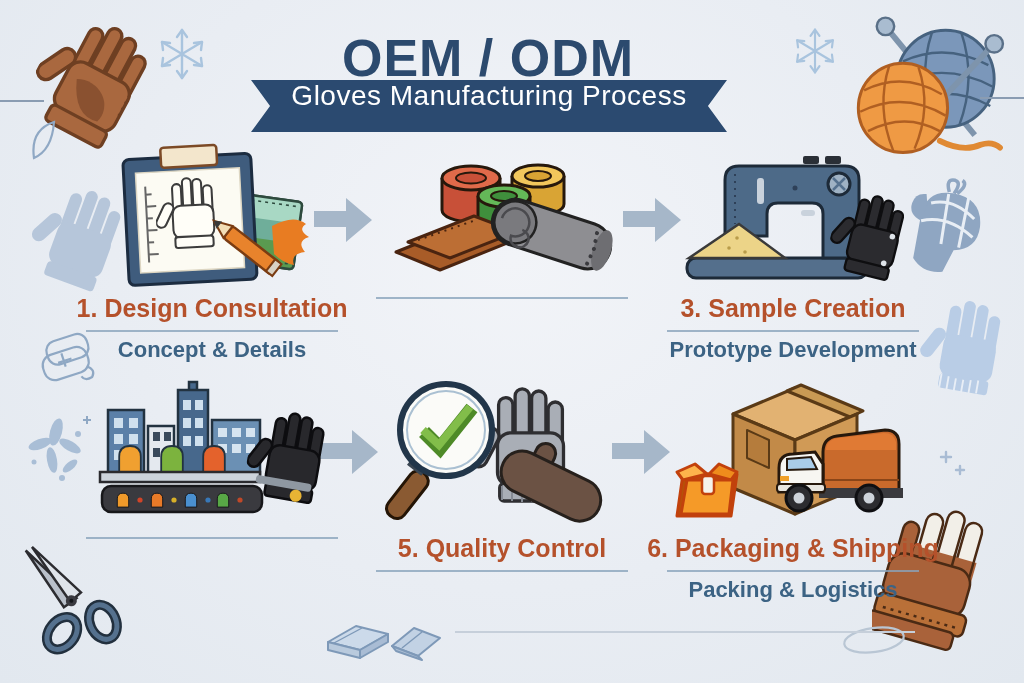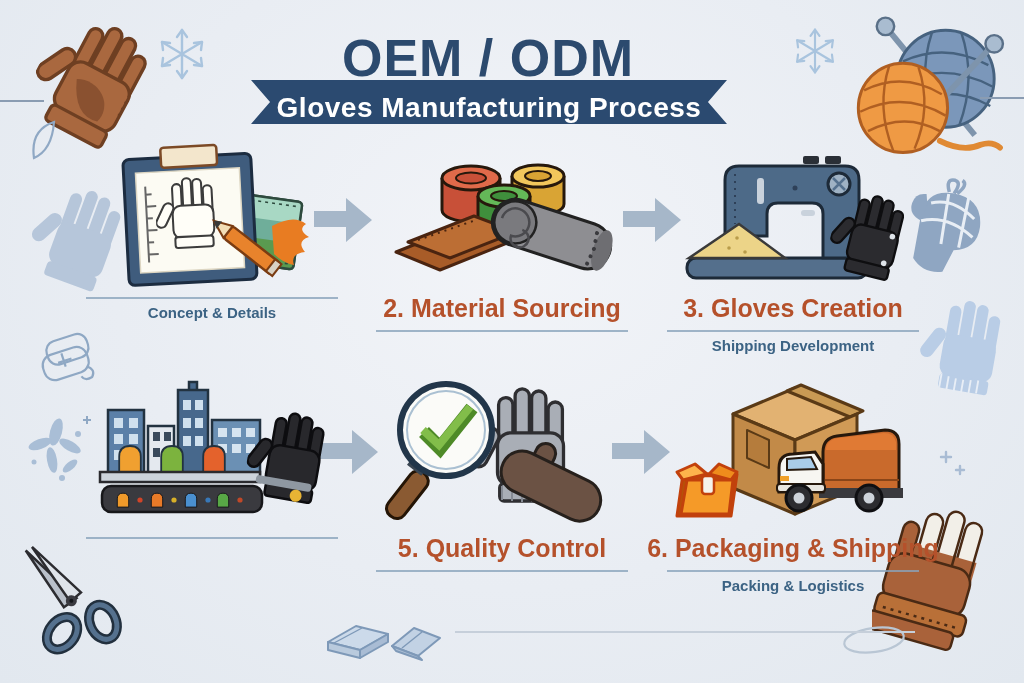--- a/index.html
+++ b/index.html
@@ -3,32 +3,32 @@
 <meta charset="utf-8">
 <style>
   html,body{margin:0;padding:0;background:#dde3ea;}
   .frame{position:relative;width:1024px;height:683px;overflow:hidden;
     background:radial-gradient(ellipse at 50% 38%, #f2f4f8 0%, #e9edf3 55%, #e2e8ef 100%);
     font-family:"Liberation Sans", sans-serif;}
   .abs{position:absolute;}
   
   .main-title{left:168px;top:28px;width:640px;text-align:center;
     font-size:52px;font-weight:bold;color:#2c4a6e;letter-spacing:1px;}
-  .ribbon{left:251px;top:80px;width:476px;height:44px;background:#2b4a70;
+  .ribbon{left:251px;top:80px;width:476px;height:52px;background:#2b4a70;
     clip-path:polygon(0 0,100% 0,96% 50%,100% 100%,0 100%,4% 50%);
-    display:flex;align-items:flex-end;justify-content:center;
-    color:#ffffff;font-size:28px;font-weight:bold;letter-spacing:.5px;}
+    display:flex;align-items:flex-start;justify-content:center;
+    color:#ffffff;font-size:28px;font-weight:normal;letter-spacing:.5px;}
   .edge-line{height:2px;background:#8a9cb2;}
   .thin-line{height:2px;background:#c6cfda;}
   
   .cell{position:absolute;width:320px;text-align:center;}
   .icon-box{height:152px;display:flex;align-items:flex-end;justify-content:center;}
   .step-title{margin:4px 0 0;font-size:25px;font-weight:bold;color:#b5512b;}
   .rule{height:2px;background:#8aa4bc;opacity:.8;width:252px;margin:7px auto 5px;}
-  .step-sub{font-size:15px;font-weight:bold;color:#3c6384;}
+  .step-sub{font-size:22px;font-weight:bold;color:#3c6384;}
   svg{display:block;}
 </style>
 </head>
 <body>
 
 <div class="frame">
 
   <svg width="0" height="0" style="position:absolute">
     <symbol id="glove" viewBox="0 0 100 120">
       <g stroke-linejoin="round">
@@ -220,20 +220,21 @@
           <use href="#glove" x="64" y="32" width="68" height="82" fill="#fffef8" stroke="#3c3c3c" stroke-width="3"></use>
         </g>
         <g transform="rotate(38 160 110)">
           <rect x="130" y="103" width="60" height="15" rx="3" fill="#e8832c" stroke="#7a3c12" stroke-width="2.5"></rect>
           <path d="M130,103 L112,110.5 L130,118 Z" fill="#f2ddb5" stroke="#7a3c12" stroke-width="2"></path>
           <path d="M119,106 L112,110.5 L119,115 Z" fill="#3a3a3a"></path>
           <rect x="184" y="103" width="8" height="15" fill="#d9d2c4" stroke="#7a3c12" stroke-width="2"></rect>
         </g>
       </svg>
     </div>
+    <h2 class="step-title"><span>1.</span> <span>Design Consultation</span></h2>
     <div class="rule"></div>
     <div class="step-sub">Concept &amp; Details</div>
   </section>
 
   <section class="cell" style="left:342px;top:138px">
     <div class="icon-box">
       <svg width="240" height="150" viewBox="0 0 240 150">
         <g stroke="#26180c" stroke-width="3">
           <path d="M60,38 v32 a29,12 0 0,0 58,0 v-32" fill="#c85038"></path>
           <ellipse cx="89" cy="38" rx="29" ry="12" fill="#e06a4a"></ellipse>
@@ -256,21 +257,20 @@
         </g>
         <g transform="rotate(18 172 96)">
           <rect x="108" y="72" width="122" height="46" rx="23" fill="#8e8e92" stroke="#222" stroke-width="3"></rect>
           <ellipse cx="222" cy="95" rx="9" ry="21" fill="#6e6e72"></ellipse>
           <circle cx="131" cy="95" r="21" fill="#7a7a7e" stroke="#222" stroke-width="2.5"></circle>
           <path d="M117,95 a14,14 0 1,1 14,14 a9,9 0 1,0 9,-9" stroke="#4a4a4e" stroke-width="2.5" fill="none"></path>
           <path d="M212,80 v0 M213,88 v0 M214,96 v0 M213,104 v0 M212,112 v0" stroke="#3a3a3e" stroke-width="4" stroke-linecap="round"></path>
         </g>
       </svg>
     </div>
-    <h2 class="step-title"><span>2.</span> <span>Material Sourcing</span></h2>
     <div class="rule"></div>
   </section>
 
   <section class="cell" style="left:633px;top:138px">
     <div class="icon-box">
       <svg width="240" height="150" viewBox="0 0 240 150">
         <rect x="14" y="118" width="180" height="20" rx="9" fill="#546f8c" stroke="#1d2a38" stroke-width="3"></rect>
         <path d="M52,96 V40 Q52,26 66,26 H172 Q186,26 186,40 V118 H150 V74 Q150,63 139,63 H105 Q94,63 94,74 V96 Z" fill="#4d6a88" stroke="#1d2a38" stroke-width="3"></path>
         <path d="M62,34 V84" stroke="#2e4058" stroke-width="2" stroke-dasharray="2 5" fill="none"></path>
         <rect x="84" y="38" width="7" height="26" rx="3" fill="#c9d2dc"></rect>
@@ -285,23 +285,23 @@
         <circle cx="56" cy="108" r="1.8" fill="#b99c4a"></circle>
           <circle cx="72" cy="112" r="1.8" fill="#b99c4a"></circle>
           <circle cx="64" cy="98" r="1.8" fill="#b99c4a"></circle>
         <g transform="rotate(14 200 100)">
           <use href="#glove" x="158" y="50" width="78" height="94" fill="#2b2b2f" stroke="#0e0e10" stroke-width="3"></use>
           <circle cx="218" cy="92" r="2.8" fill="#dfe4ea"></circle>
             <circle cx="216" cy="120" r="2.8" fill="#dfe4ea"></circle>
         </g>
       </svg>
     </div>
-    <h2 class="step-title"><span>3.</span> <span>Gloves Creation</span></h2>
-    <div class="rule"></div>
-    <div class="step-sub">Shipping Development</div>
+    <h2 class="step-title"><span>3.</span> <span>Sample Creation</span></h2>
+    <div class="rule"></div>
+    <div class="step-sub">Prototype Development</div>
   </section>
 
   <section class="cell" style="left:52px;top:378px">
     <div class="icon-box">
       <svg width="240" height="150" viewBox="0 0 240 150">
         <g stroke="#223240" stroke-width="2.5">
           <rect x="97" y="2" width="8" height="10" fill="#47688c"></rect>
           <rect x="86" y="10" width="30" height="84" fill="#47688c"></rect>
           <path d="M91,20 h8 v10 h-8 z M103,20 h8 v10 h-8 z M91,38 h8 v10 h-8 z M103,38 h8 v10 h-8 z M91,56 h8 v10 h-8 z M103,56 h8 v10 h-8 z" fill="#cfe0ee" stroke="none"></path>
           <rect x="16" y="30" width="36" height="64" fill="#5b80a8"></rect>

